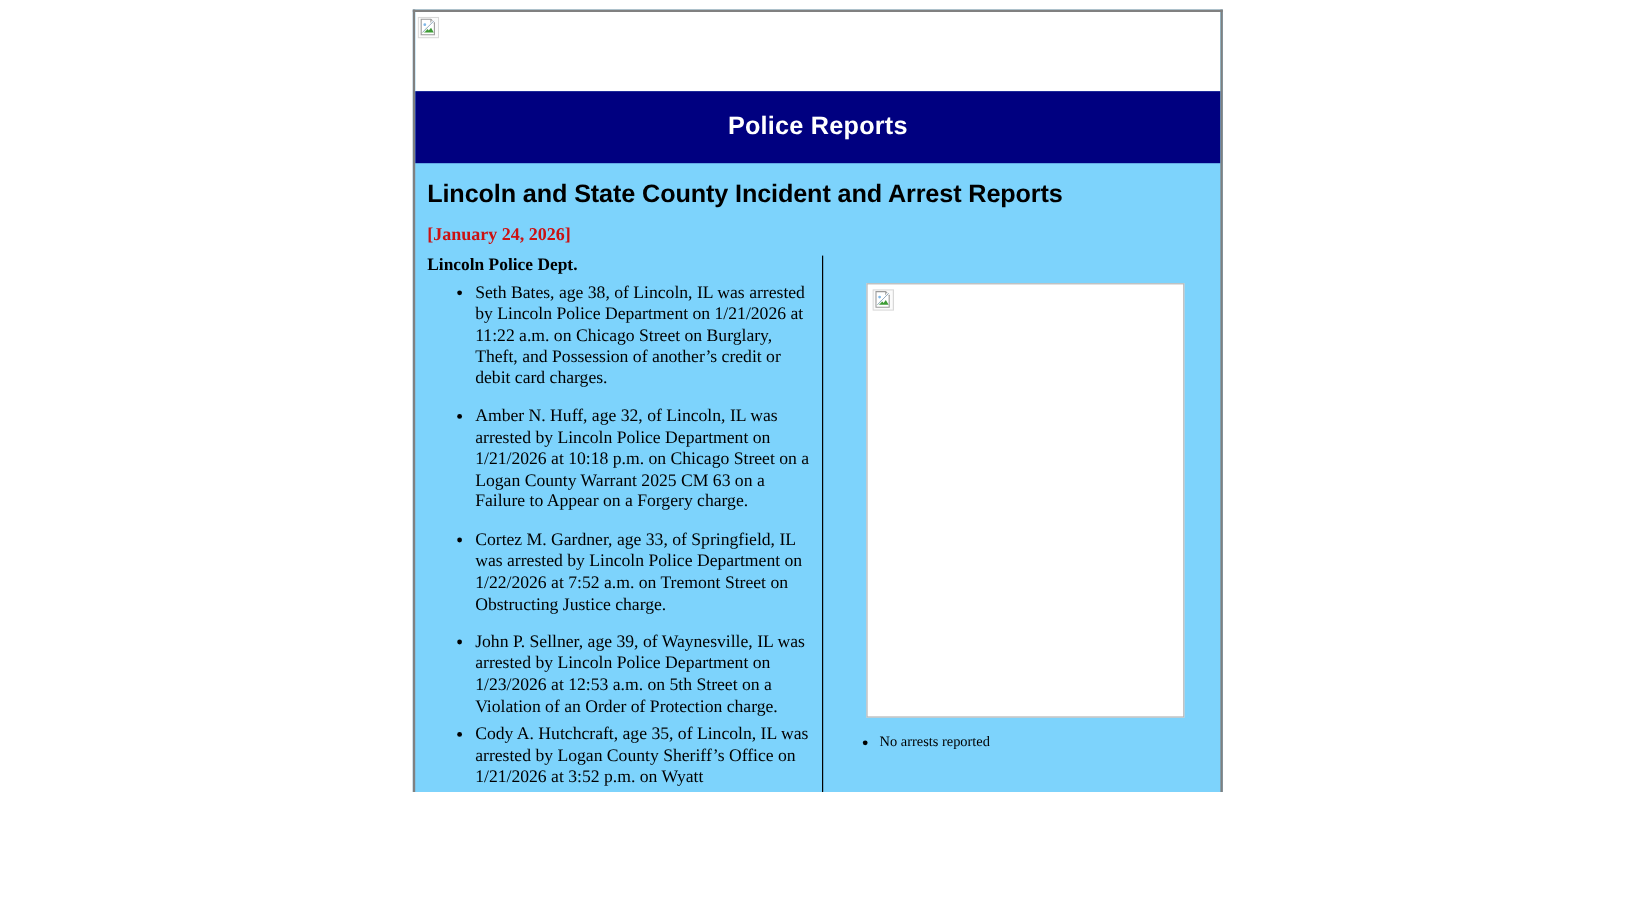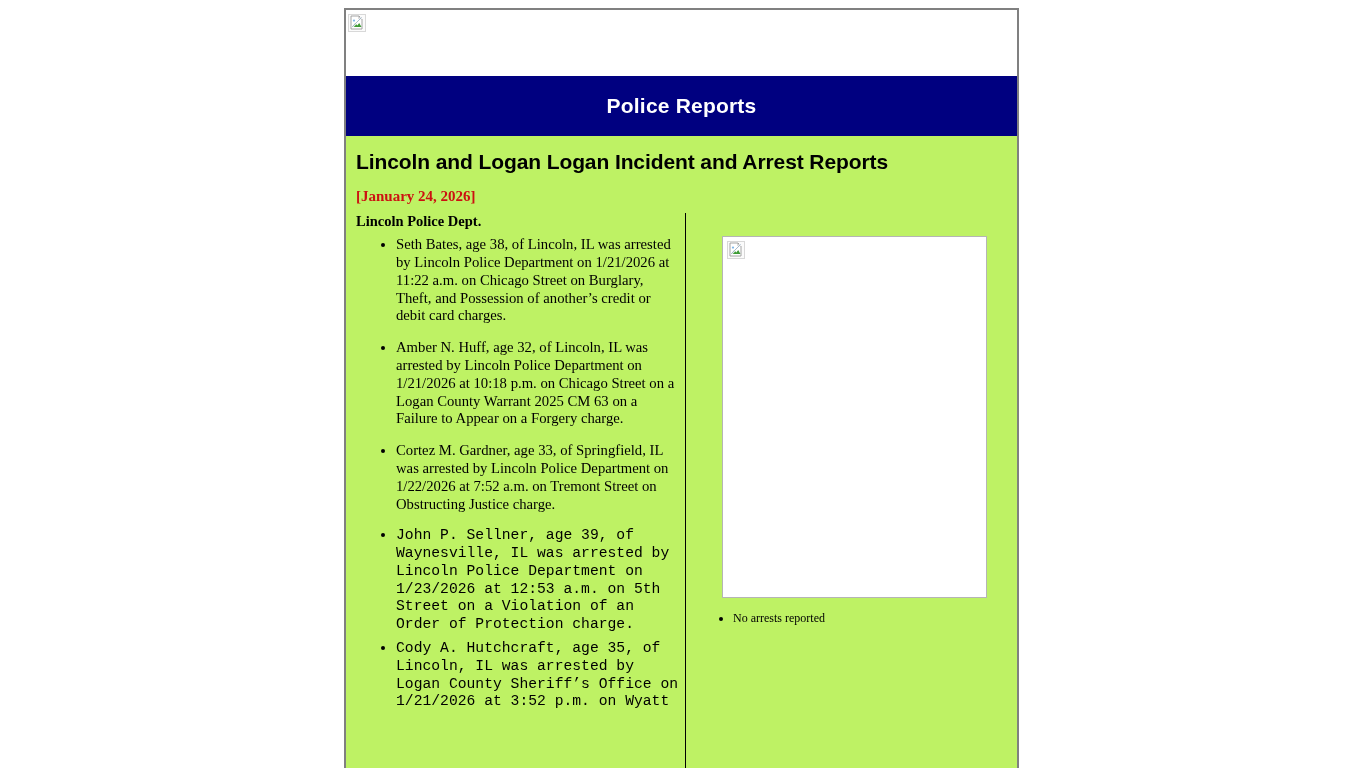--- a/index.html
+++ b/index.html
@@ -12,24 +12,24 @@
     overflow: hidden;
     font-family: "Liberation Serif", "DejaVu Serif", serif;
   }
 
   
   #page-frame {
     position: absolute;
     left: 344px;
     top: 8px;
     width: 675px;
-    height: 760px;
+    height: 652px;
     border: 2px solid #808080;
     border-bottom: none;
-    background: #bef264;
+    background: #7dd3fc;
     box-sizing: border-box;
     overflow: hidden;
   }
 
   
   #masthead {
     height: 66px;
     background: #ffffff;
     padding: 4px 0 0 2px;
     box-sizing: border-box;
@@ -118,21 +118,21 @@
     padding-left: 40px;
     list-style-type: disc;
   }
   ul.arrest-list li {
     font-family: "Liberation Serif", "DejaVu Serif", serif;
     font-size: 14.7px;
     line-height: 17.8px;
     color: #000000;
     margin-bottom: 14px;
   }
-  ul.arrest-list li:last-child { margin-bottom: 0; font-family: Liberation Mono, monospace; }
+  ul.arrest-list li:last-child { margin-bottom: 0; }
 
   
   #photo-placeholder {
     width: 265px;
     height: 362px;
     border: 1px solid #b5b5b5;
     background: #ffffff;
     box-sizing: border-box;
     padding: 4px 0 0 4px;
     margin: 23px 0 0 25px;
@@ -178,21 +178,21 @@
       </svg>
     </span>
   </div>
 
   <div id="title-band">
     <span class="band-text">Police Reports</span>
   </div>
 
   <div id="content">
 
-    <h1 id="page-heading">Lincoln and Logan Logan Incident and Arrest Reports</h1>
+    <h1 id="page-heading">Lincoln and State County Incident and Arrest Reports</h1>
 
     <div id="report-date">[January 24, 2026]</div>
 
     <div id="columns">
 
       <div id="col-left">
 
         <div class="agency-heading">Lincoln Police Dept.</div>
 
         <ul class="arrest-list">

